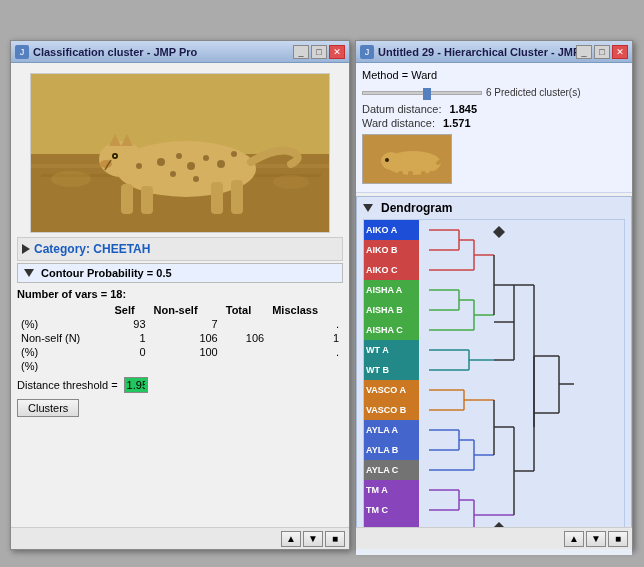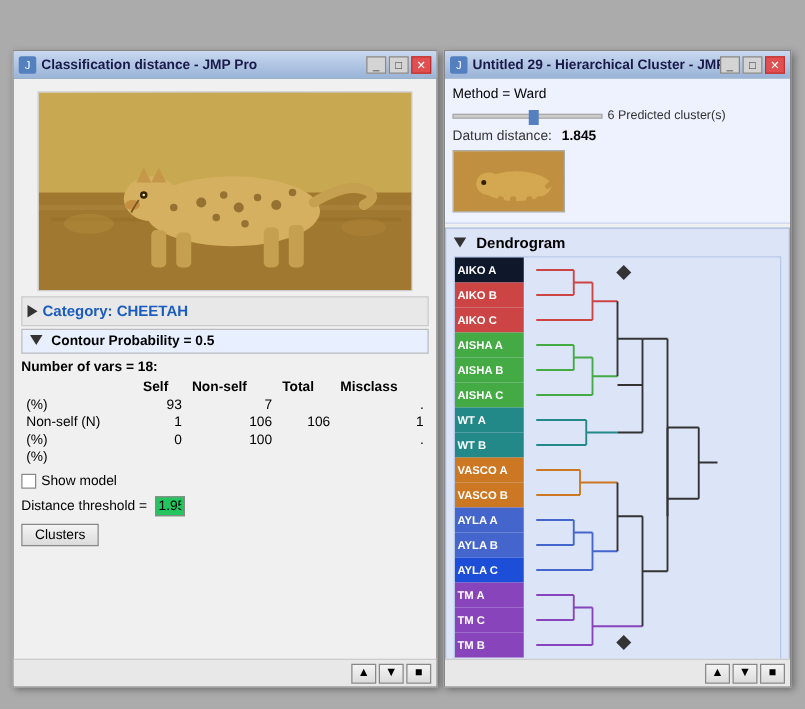--- a/index.html
+++ b/index.html
@@ -352,21 +352,21 @@
       border-top: 1px solid #aabbd8;
       padding: 3px 6px;
     }
   </style>
 </head>
 <body>
 
 <div class="window win-left">
   <div class="titlebar">
     <div class="titlebar-icon">J</div>
-    <div class="titlebar-title">Classification distance - JMP Pro</div>
+    <div class="titlebar-title">Classification cluster - JMP Pro</div>
     <div class="titlebar-btns">
       <div class="tb-btn">_</div>
       <div class="tb-btn">□</div>
       <div class="tb-btn close">✕</div>
     </div>
   </div>
 
   <div class="win-content">
     
     <div class="cheetah-img">
@@ -468,24 +468,20 @@
             <td class="td-label">(%)</td>
             <td></td>
             <td></td>
             <td></td>
             <td></td>
           </tr>
         </tbody>
     </table>
 
     
-    <div class="show-model-row">
-      <div class="checkbox-box"></div>
-      <span>Show model</span>
-    </div>
 
     
     <div class="distance-row">
       <span>Distance threshold =</span>
       <input class="dist-input" type="text" value="1.95" style="">
     </div>
 
     
     <button class="clusters-btn">Clusters</button>
   </div>
@@ -517,20 +513,24 @@
     <div class="slider-row">
       <div class="slider-track">
         <div class="slider-thumb"></div>
       </div>
       <span class="predicted-label">6 Predicted cluster(s)</span>
     </div>
 
     <div class="info-row">
       <span class="info-label">Datum distance:</span>
       <span class="info-val">1.845</span>
+    </div>
+    <div class="info-row">
+      <span class="info-label">Ward distance:</span>
+      <span class="info-val">1.571</span>
     </div>
 
     <div class="cheetah-thumb">
       <svg width="90" height="50" viewBox="0 0 90 50">
         <rect width="90" height="50" fill="#c09040"></rect>
         <ellipse cx="50" cy="28" rx="28" ry="12" fill="#d4a850"></ellipse>
         <ellipse cx="28" cy="26" rx="10" ry="9" fill="#d4a850"></ellipse>
         <circle cx="24" cy="25" r="2" fill="#332200"></circle>
         <rect x="35" y="36" width="5" height="12" rx="2" fill="#c09040"></rect>
         <rect x="45" y="36" width="5" height="12" rx="2" fill="#c09040"></rect>
@@ -543,33 +543,33 @@
 
   <div class="dendrogram-section">
     <div class="dendro-header">
       <span class="triangle tri-down"></span>
       <span>Dendrogram</span>
     </div>
 
     <div style="display:flex; background:#dce4f8; border:1px solid #b8c8e8;">
 
       <div class="dendro-labels" id="dendro-labels">
-      <div class="dendro-label" style="background: #0f172a;">AIKO A</div>
+      <div class="dendro-label" style="background: #1d4ed8;">AIKO A</div>
           <div class="dendro-label" style="background: rgb(204, 68, 68);">AIKO B</div>
           <div class="dendro-label" style="background: rgb(204, 68, 68);">AIKO C</div>
           <div class="dendro-label" style="background: rgb(68, 170, 68);">AISHA A</div>
           <div class="dendro-label" style="background: rgb(68, 170, 68);">AISHA B</div>
           <div class="dendro-label" style="background: rgb(68, 170, 68);">AISHA C</div>
           <div class="dendro-label" style="background: rgb(34, 136, 136);">WT A</div>
           <div class="dendro-label" style="background: rgb(34, 136, 136);">WT B</div>
           <div class="dendro-label" style="background: rgb(204, 119, 34);">VASCO A</div>
           <div class="dendro-label" style="background: rgb(204, 119, 34);">VASCO B</div>
           <div class="dendro-label" style="background: rgb(68, 102, 204);">AYLA A</div>
           <div class="dendro-label" style="background: rgb(68, 102, 204);">AYLA B</div>
-          <div class="dendro-label" style="background: #1d4ed8;">AYLA C</div>
+          <div class="dendro-label" style="background: #737373;">AYLA C</div>
           <div class="dendro-label" style="background: rgb(136, 68, 187);">TM A</div>
           <div class="dendro-label" style="background: rgb(136, 68, 187);">TM C</div>
           <div class="dendro-label" style="background: rgb(136, 68, 187);">TM B</div>
         </div>
 
       <div style="flex:1; position:relative;">
         <svg width="160" height="320" viewBox="0 0 160 320">
 
           <polygon points="80,6 86,12 80,18 74,12" fill="#333"></polygon>
 

